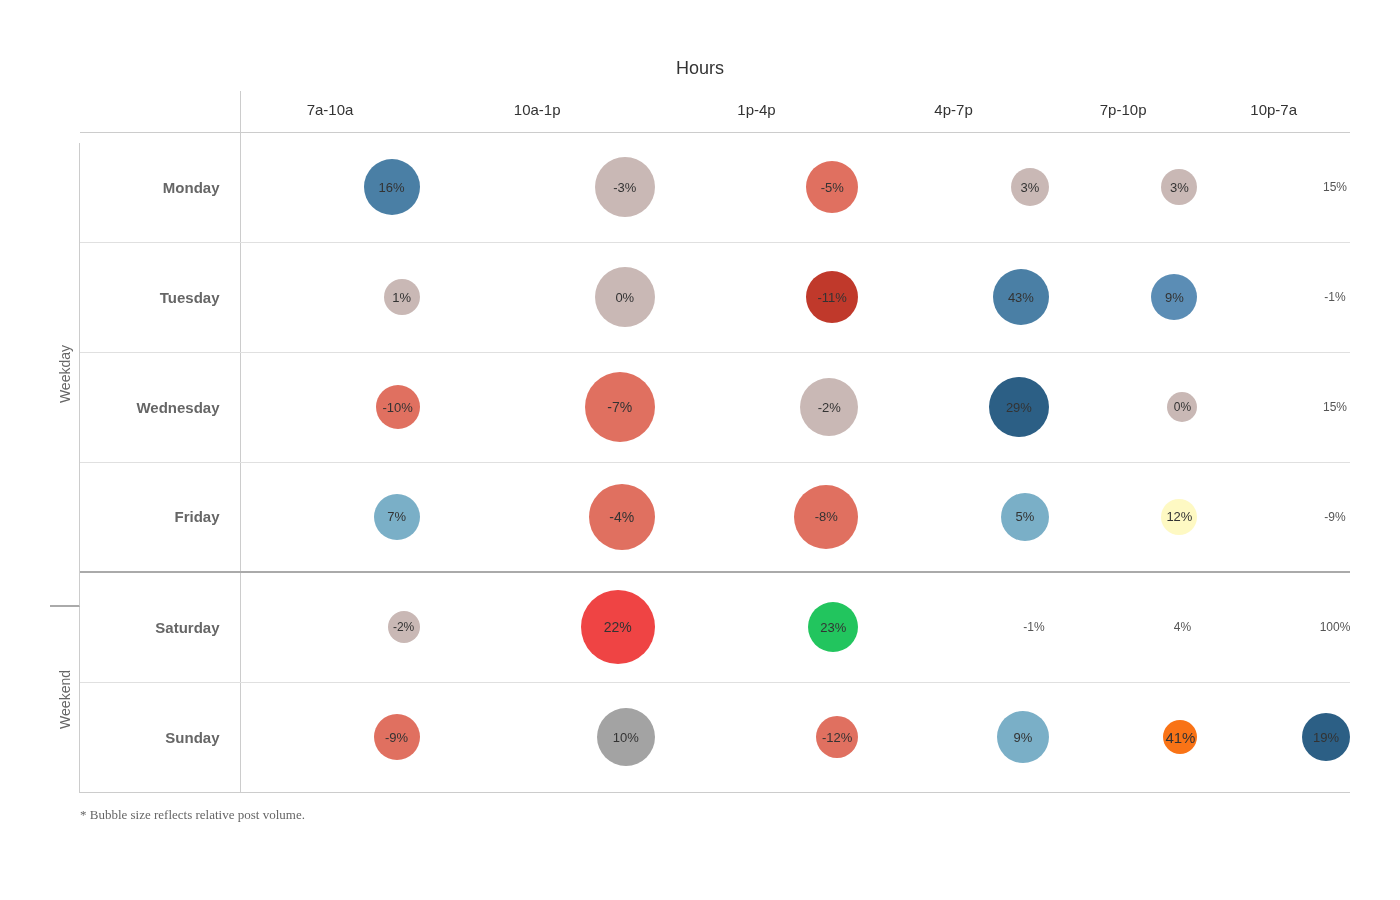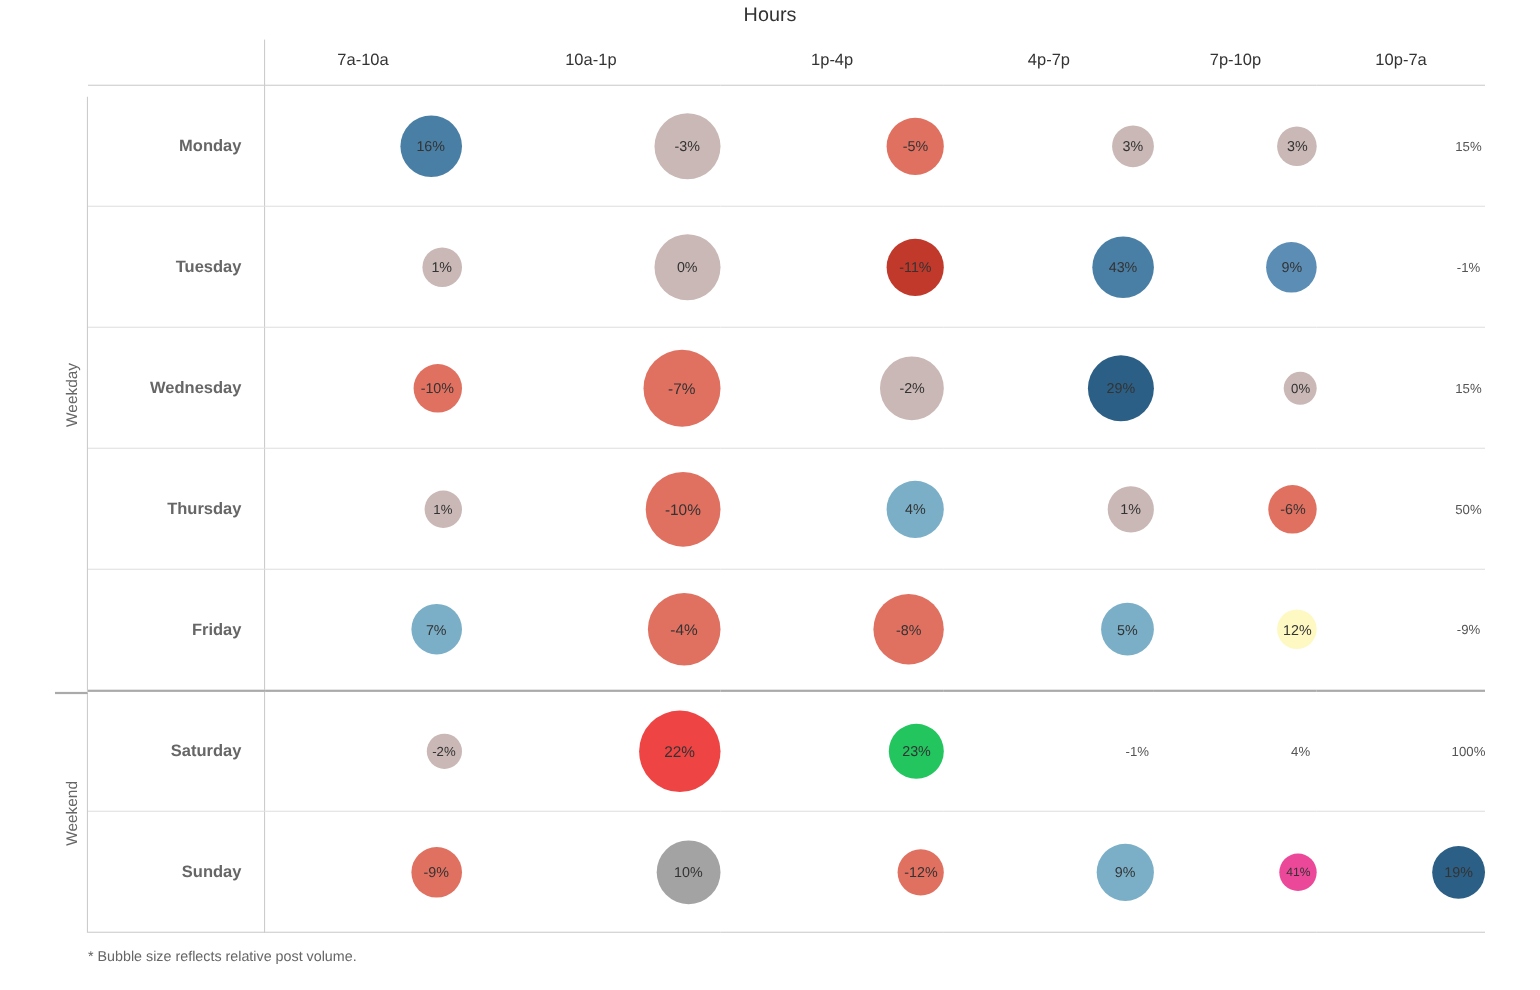--- a/index.html
+++ b/index.html
@@ -95,20 +95,21 @@
       transform: rotate(180deg);
       font-size: 14px;
       color: #666;
       font-weight: 400;
     }
     .footnote {
       margin-top: 14px;
       font-size: 13px;
       color: #666;
       padding-left: 30px;
+      font-family: Liberation Serif, serif;
     }
     
     .vert-divider {
       border-right: 1px solid #ccc;
     }
   </style>
 </head>
 <body>
 
 <div class="chart-container">
@@ -234,53 +235,20 @@
                   <div class="bubble" style="width: 30px; height: 30px; background-color: rgb(201, 184, 181); color: rgb(51, 51, 51); font-size: 12px;">0%</div>
                 </div>
               </td>
               <td>
                 <div class="bubble-cell">
                   <div class="bubble" style="width: 30px; height: 30px; background-color: transparent; color: rgb(85, 85, 85); font-size: 12px;">15%</div>
                 </div>
               </td>
             </tr>
             <tr>
-              <td class="row-label vert-divider">Thursday</td>
-              <td>
-                <div class="bubble-cell">
-                  <div class="bubble" style="width: 34px; height: 34px; background-color: rgb(201, 184, 181); color: rgb(51, 51, 51); font-size: 12px;">1%</div>
-                </div>
-              </td>
-              <td>
-                <div class="bubble-cell">
-                  <div class="bubble" style="width: 68px; height: 68px; background-color: rgb(224, 112, 96); color: rgb(51, 51, 51); font-size: 14px;">-10%</div>
-                </div>
-              </td>
-              <td>
-                <div class="bubble-cell">
-                  <div class="bubble" style="width: 52px; height: 52px; background-color: rgb(122, 175, 199); color: rgb(51, 51, 51);">4%</div>
-                </div>
-              </td>
-              <td>
-                <div class="bubble-cell">
-                  <div class="bubble" style="width: 42px; height: 42px; background-color: rgb(201, 184, 181); color: rgb(51, 51, 51);">1%</div>
-                </div>
-              </td>
-              <td>
-                <div class="bubble-cell">
-                  <div class="bubble" style="width: 44px; height: 44px; background-color: rgb(224, 112, 96); color: rgb(51, 51, 51);">-6%</div>
-                </div>
-              </td>
-              <td>
-                <div class="bubble-cell">
-                  <div class="bubble" style="width: 30px; height: 30px; background-color: transparent; color: rgb(85, 85, 85); font-size: 12px;">50%</div>
-                </div>
-              </td>
-            </tr>
-            <tr>
               <td class="row-label vert-divider">Friday</td>
               <td>
                 <div class="bubble-cell">
                   <div class="bubble" style="width: 46px; height: 46px; background-color: rgb(122, 175, 199); color: rgb(51, 51, 51);">7%</div>
                 </div>
               </td>
               <td>
                 <div class="bubble-cell">
                   <div class="bubble" style="width: 66px; height: 66px; background-color: rgb(224, 112, 96); color: rgb(51, 51, 51); font-size: 14px;">-4%</div>
                 </div>
@@ -356,21 +324,21 @@
                   <div class="bubble" style="width: 42px; height: 42px; background-color: rgb(224, 112, 96); color: rgb(51, 51, 51);">-12%</div>
                 </div>
               </td>
               <td>
                 <div class="bubble-cell">
                   <div class="bubble" style="width: 52px; height: 52px; background-color: rgb(122, 175, 199); color: rgb(51, 51, 51);">9%</div>
                 </div>
               </td>
               <td>
                 <div class="bubble-cell">
-                  <div class="bubble" style="width: 34px; height: 34px; background-color: #ec4899; color: rgb(51, 51, 51); font-size: 11px;">41%</div>
+                  <div class="bubble" style="width: 34px; height: 34px; background-color: #f97316; color: rgb(51, 51, 51); font-size: 15px;">41%</div>
                 </div>
               </td>
               <td>
                 <div class="bubble-cell">
                   <div class="bubble" style="width: 48px; height: 48px; background-color: rgb(44, 95, 133); color: rgb(51, 51, 51);">19%</div>
                 </div>
               </td>
             </tr>
           </tbody>
       </table>

